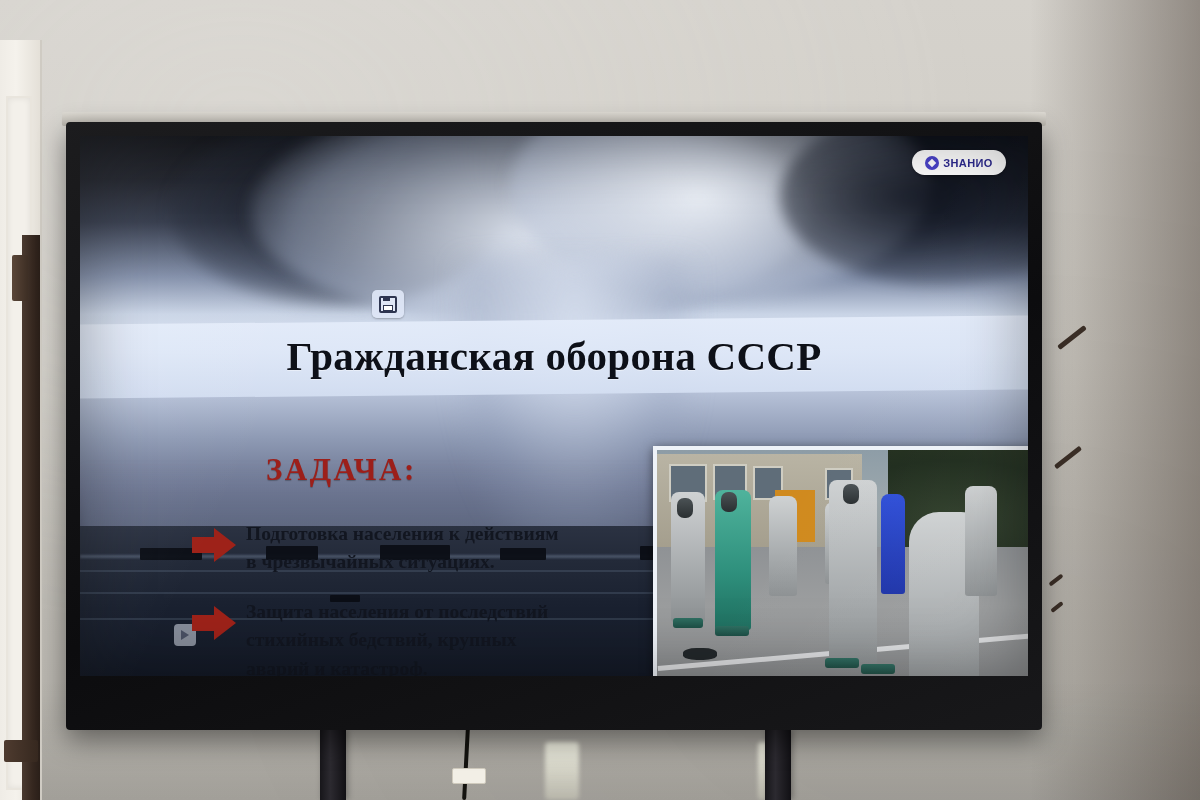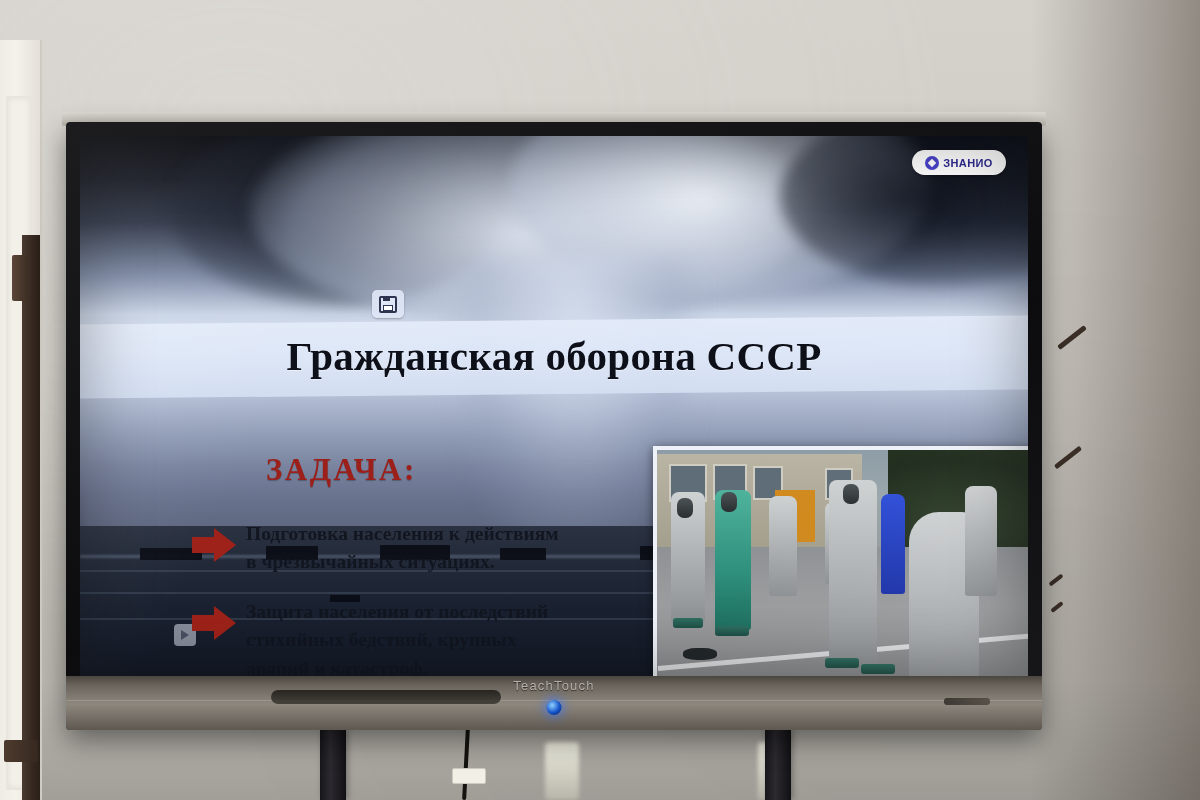--- a/index.html
+++ b/index.html
@@ -342,20 +342,13 @@
 
         <div class="darkitem" style="left:26px; top:198px; width:34px; height:12px;"></div>
 
       </div>
 
       <div class="glare"></div>
       <div class="vignette"></div>
     </div>
   </div>
 
-  <div class="tv-chin">
-    <div class="chin-line"></div>
-    <div class="speaker"></div>
-    <div class="brand">TeachTouch</div>
-    <div class="power"></div>
-    <div class="ir-strip"></div>
-  </div>
 </div>
 
 </body></html>

